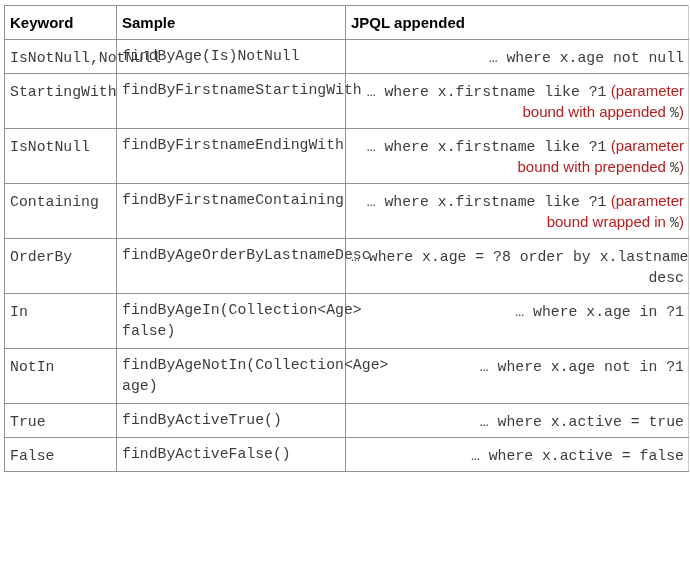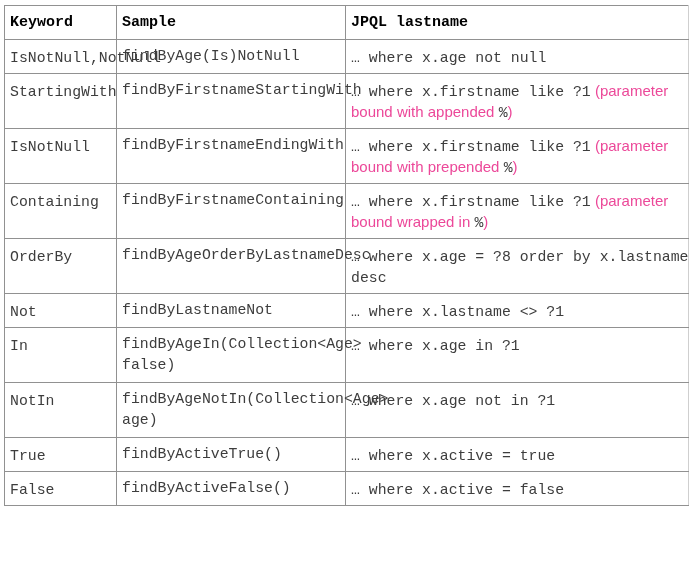--- a/index.html
+++ b/index.html
@@ -28,64 +28,64 @@
     box-sizing: border-box;
     padding: 6px 4px 6px 5px;
     overflow: visible;
   }
   table.kw-table th:last-child,
   table.kw-table td:last-child {
     border-right-color: #cfcfcf;
   }
   th.hdr {
     text-align: left;
-    font-family: Liberation Mono, monospace;
+    font-family: Liberation Sans, sans-serif;
     font-weight: bold;
     font-size: 15px;
     line-height: 21px;
     color: #000000;
     height: 33px;
     padding-left: 6px;
     white-space: nowrap;
   }
   tr.single td { height: 33px; }
   tr.tall td   { height: 55px; }
-  td.td-jpql   { padding-left: 6px; }
+  td.td-jpql   { padding-left: 6px; text-align: right; }
   .line {
     white-space: nowrap;
     line-height: 21px;
     height: 21px;
   }
   .code {
     font-family: "Liberation Mono", "DejaVu Sans Mono", monospace;
     font-size: 14.8px;
     color: #3d3d3d;
   }
   .sans {
     font-family: "Liberation Sans", sans-serif;
     font-size: 15px;
-    color: #ec4899;
+    color: #b91c1c;
     margin-top: 36px;
   }
 </style>
 </head>
 <body>
 
 <div class="page">
   <table class="kw-table">
     <colgroup>
       <col style="width:112px">
       <col style="width:229px">
       <col style="width:343px">
     </colgroup>
     <thead>
       <tr>
         <th class="hdr">Keyword</th>
         <th class="hdr">Sample</th>
-        <th class="hdr">JPQL lastname</th>
+        <th class="hdr">JPQL appended</th>
       </tr>
     </thead>
     <tbody>
         <tr class="row single">
           <td class="td-keyword">
             <div class="line"><span class="code">IsNotNull,NotNull</span></div>
           </td>
           <td class="td-sample">
             <div class="line code">findByAge(Is)NotNull</div>
           </td>
@@ -134,31 +134,20 @@
             <div class="line"><span class="code">OrderBy</span></div>
           </td>
           <td class="td-sample">
             <div class="line code">findByAgeOrderByLastnameDesc</div>
           </td>
           <td class="td-jpql">
             <div class="line"><span class="code">… where x.age = ?8 order by x.lastname</span></div>
             <div class="line"><span class="code">desc</span></div>
           </td>
         </tr>
-        <tr class="row single">
-          <td class="td-keyword">
-            <div class="line"><span class="code">Not</span></div>
-          </td>
-          <td class="td-sample">
-            <div class="line code">findByLastnameNot</div>
-          </td>
-          <td class="td-jpql">
-            <div class="line"><span class="code">… where x.lastname &lt;&gt; ?1</span></div>
-          </td>
-        </tr>
         <tr class="row tall">
           <td class="td-keyword">
             <div class="line"><span class="code">In</span></div>
           </td>
           <td class="td-sample">
             <div class="line code">findByAgeIn(Collection&lt;Age&gt;</div>
             <div class="line code">false)</div>
           </td>
           <td class="td-jpql">
             <div class="line"><span class="code">… where x.age in ?1</span></div>

